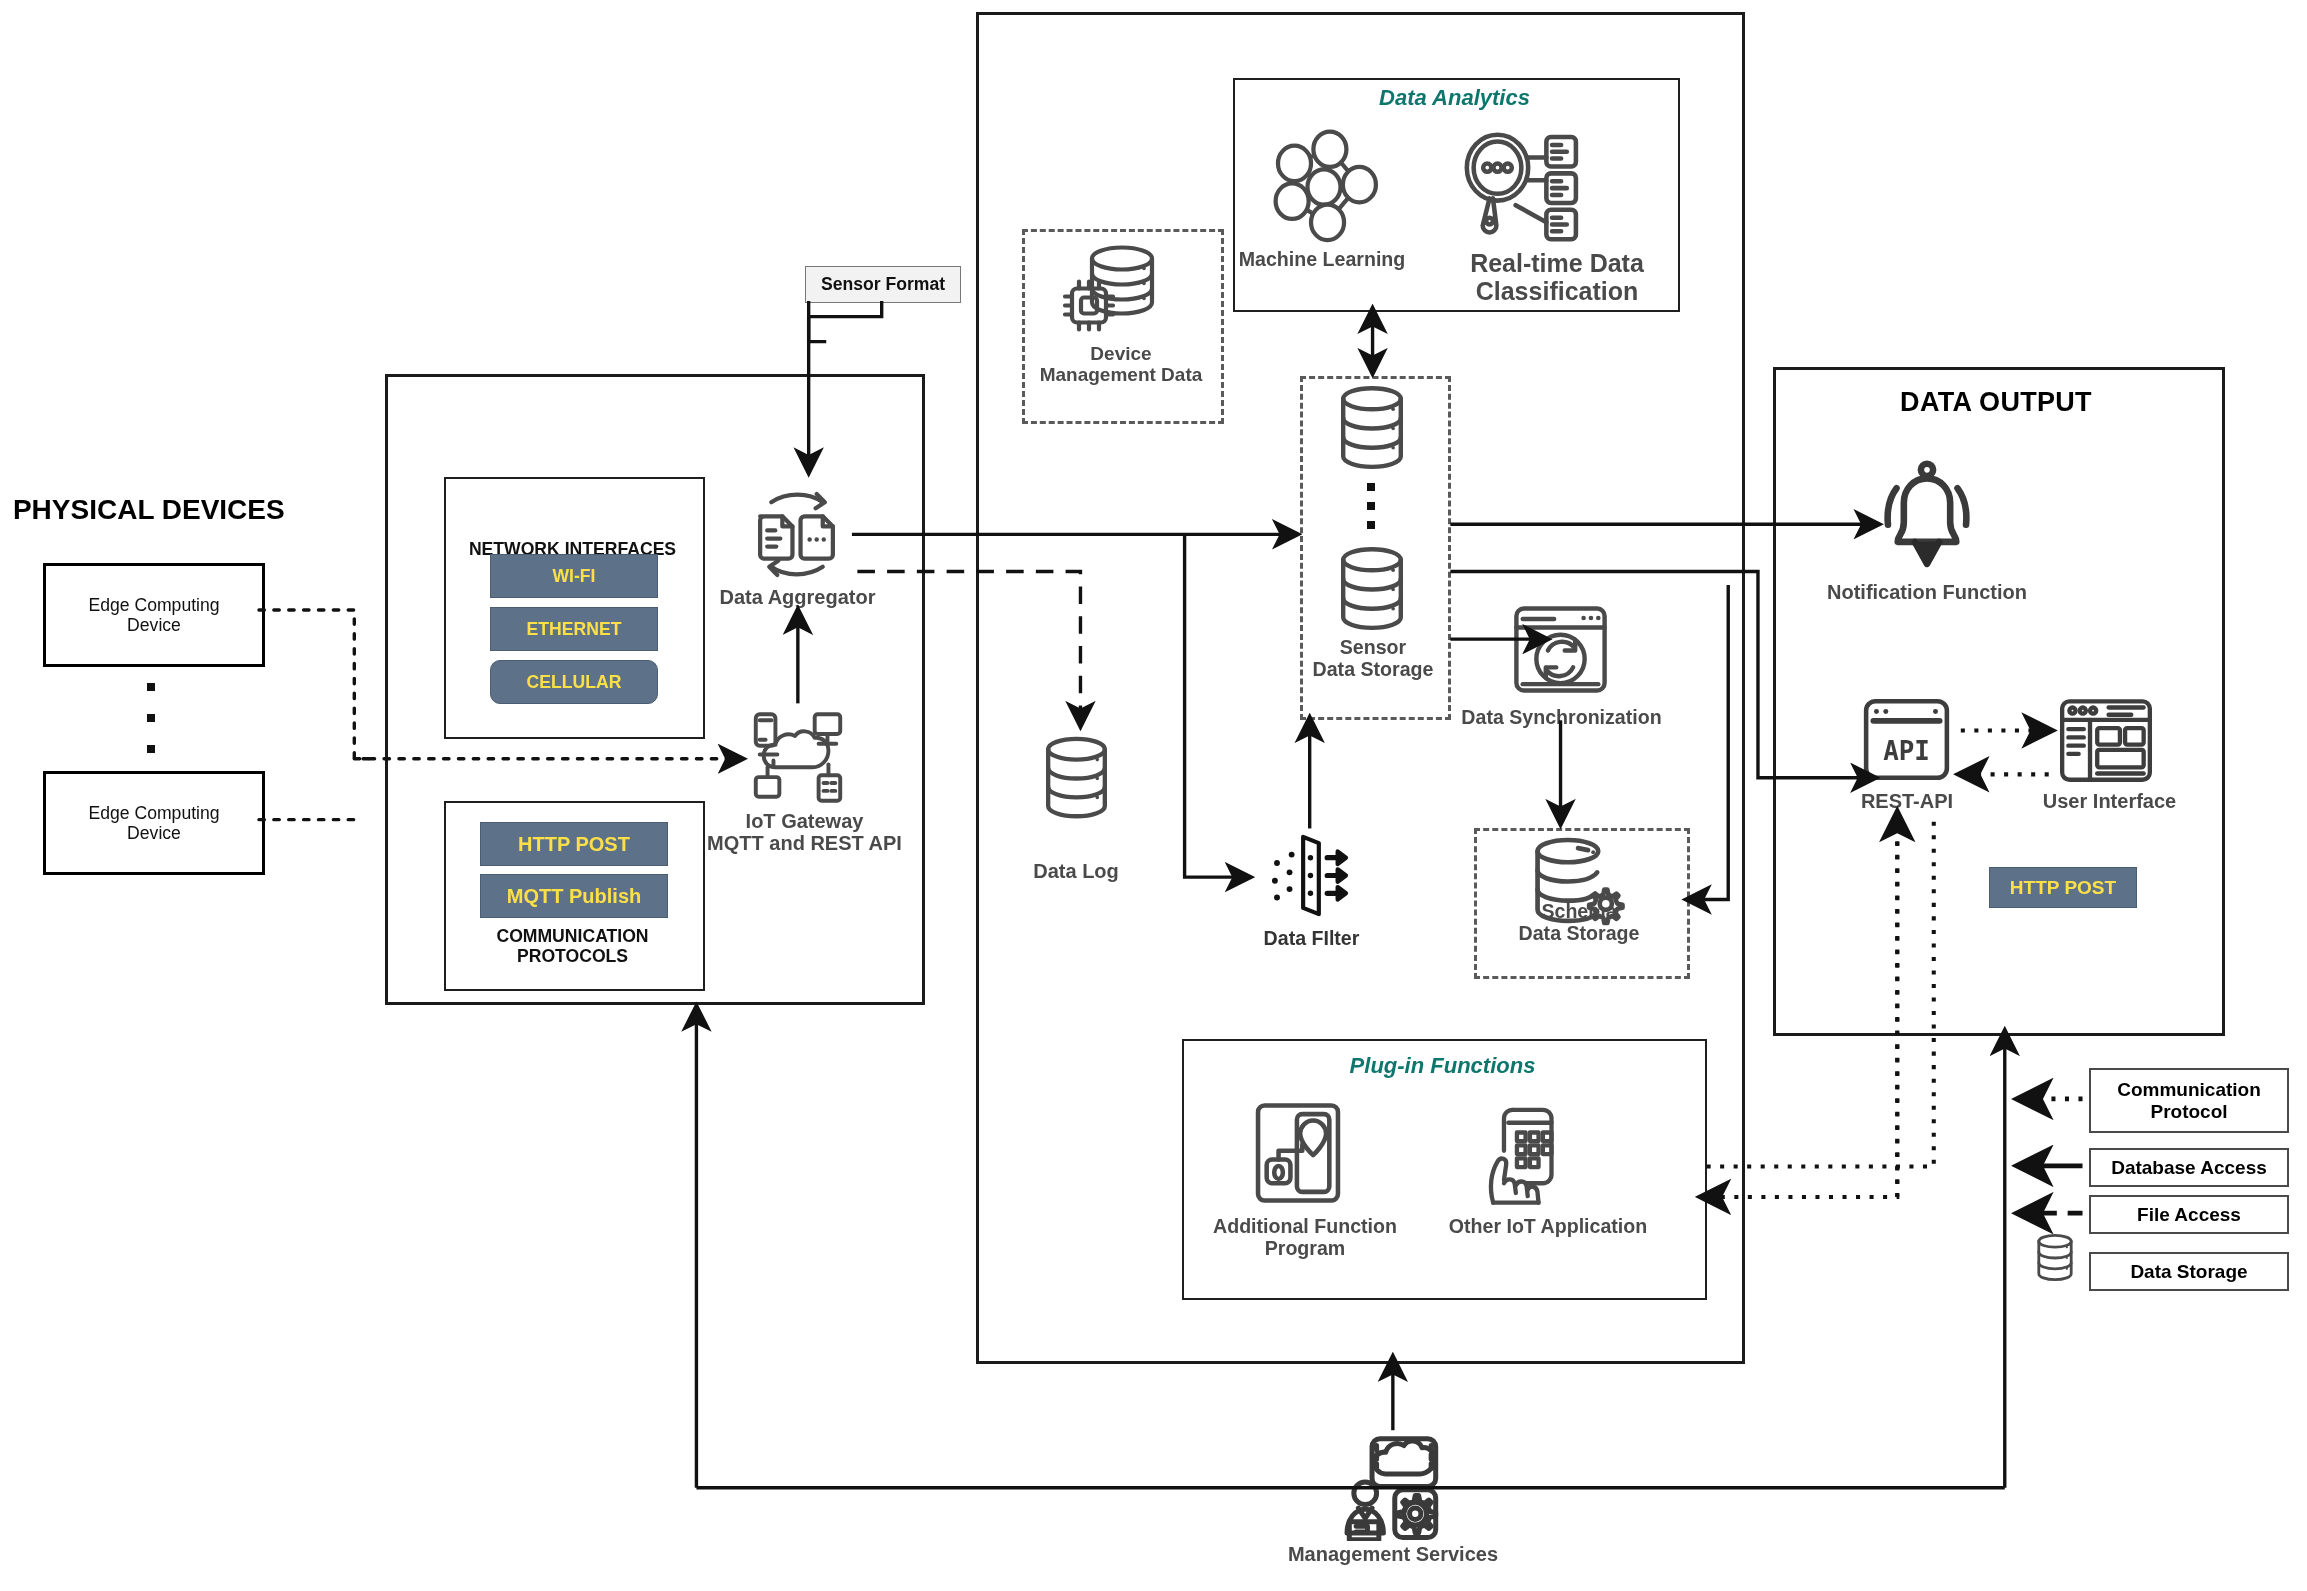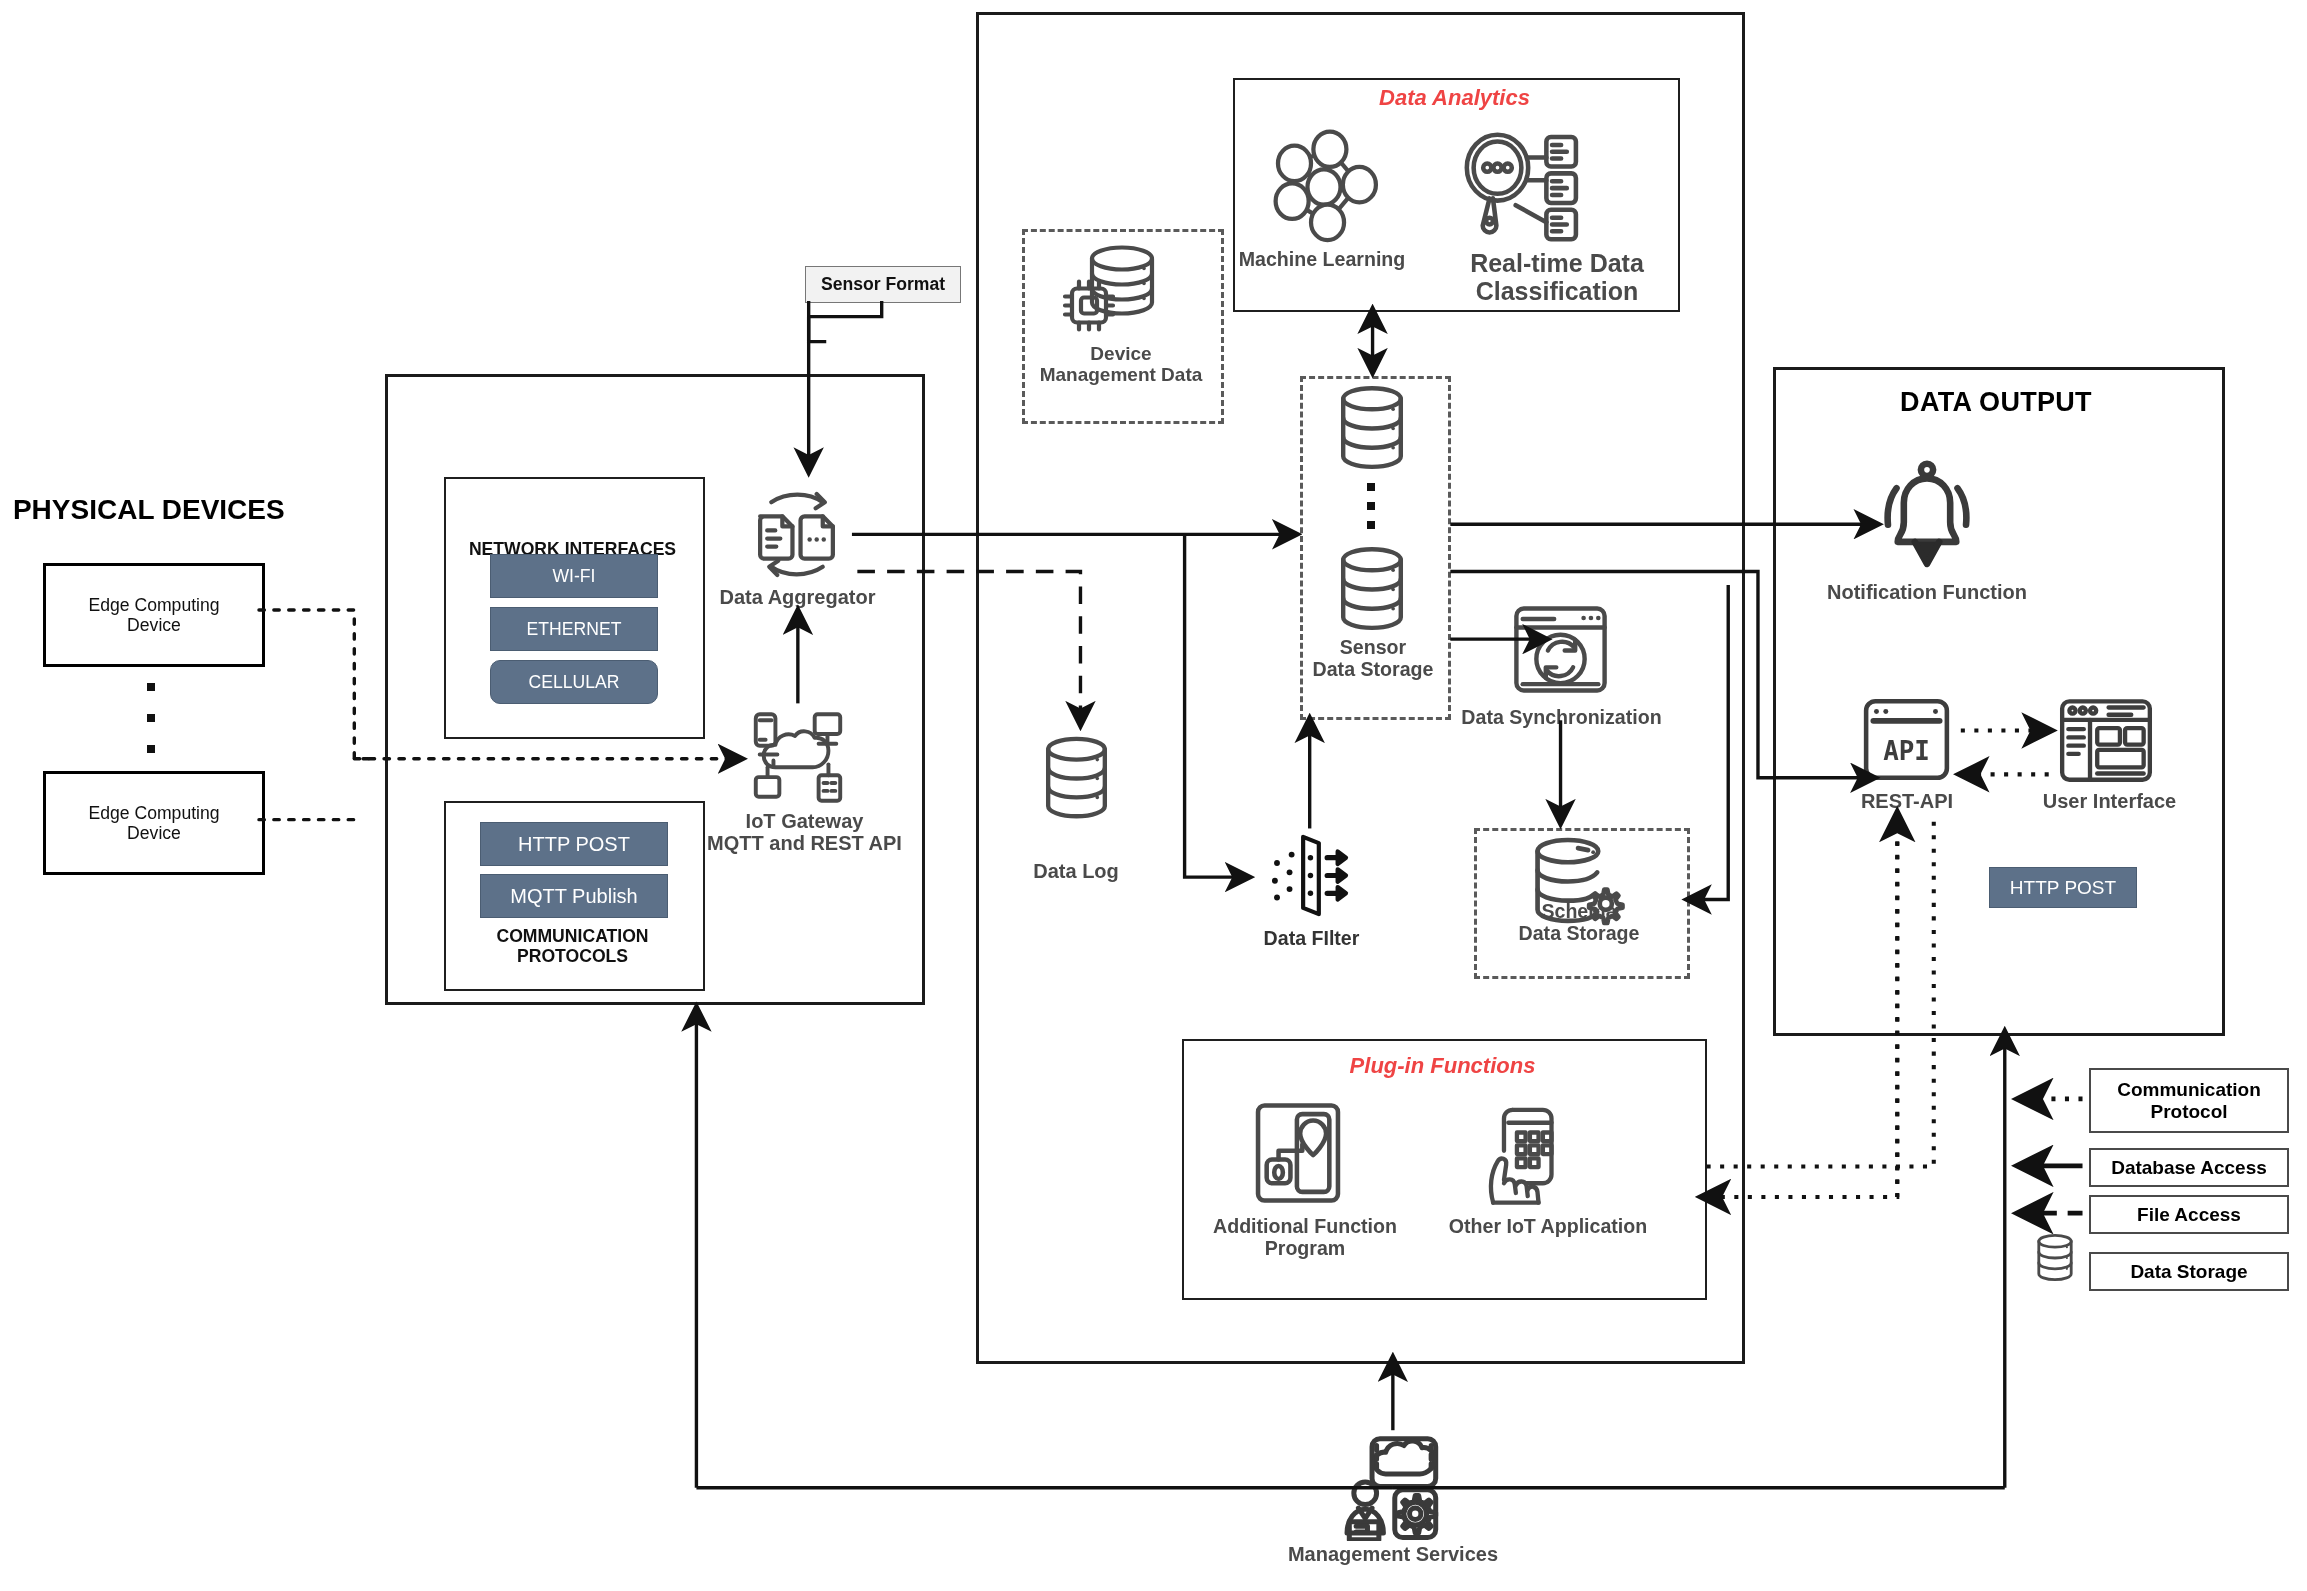--- a/index.html
+++ b/index.html
@@ -3,22 +3,22 @@
 <meta charset="utf-8">
 <style>
   html,body{margin:0;padding:0;background:#fff;}
   body{font-family:"Liberation Sans",sans-serif;}
   #stage{position:relative;width:2307px;height:1592px;background:#fff;overflow:hidden;}
   .abs{position:absolute;}
   .zone{border:3.4px solid #1b1b1b;background:transparent;}
   .zone-title{position:absolute;width:100%;text-align:center;font-weight:bold;color:#000;letter-spacing:0.3px;}
   .subbox{border:2px solid #1f1f1f;background:#fff;}
   .subbox-dashed{border:3.4px dashed #5a5a5a;background:transparent;}
-  .sub-title{position:absolute;width:100%;text-align:center;font-style:italic;font-weight:bold;color:#ef4444;}
-  .chip{background:#5d7189;color:#ffffff;font-weight:normal;text-align:right;border:1.4px solid #4b5d72;
+  .sub-title{position:absolute;width:100%;text-align:center;font-style:italic;font-weight:bold;color:#0f766e;}
+  .chip{background:#5d7189;color:#fde047;font-weight:bold;text-align:right;border:1.4px solid #4b5d72;
         display:flex;align-items:center;justify-content:center;}
   .caption{position:absolute;text-align:center;color:#4a4a4a;font-weight:bold;line-height:1.12;width:100%;left:0;}
   .caption-dark{color:#333;}
   .devbox{border:3.4px solid #000;background:#fff;display:flex;align-items:center;justify-content:center;
           text-align:center;font-weight:normal;color:#111;line-height:1.15;}
   .legend-box{border:2px solid #4a4a4a;background:#fff;display:flex;align-items:center;justify-content:center;
               text-align:center;font-weight:bold;color:#000;line-height:1.12;}
   .hdr{font-size:27px;}
   svg.ov{position:absolute;left:0;top:0;width:2307px;height:1592px;pointer-events:none;}
   .ico{position:absolute;}

